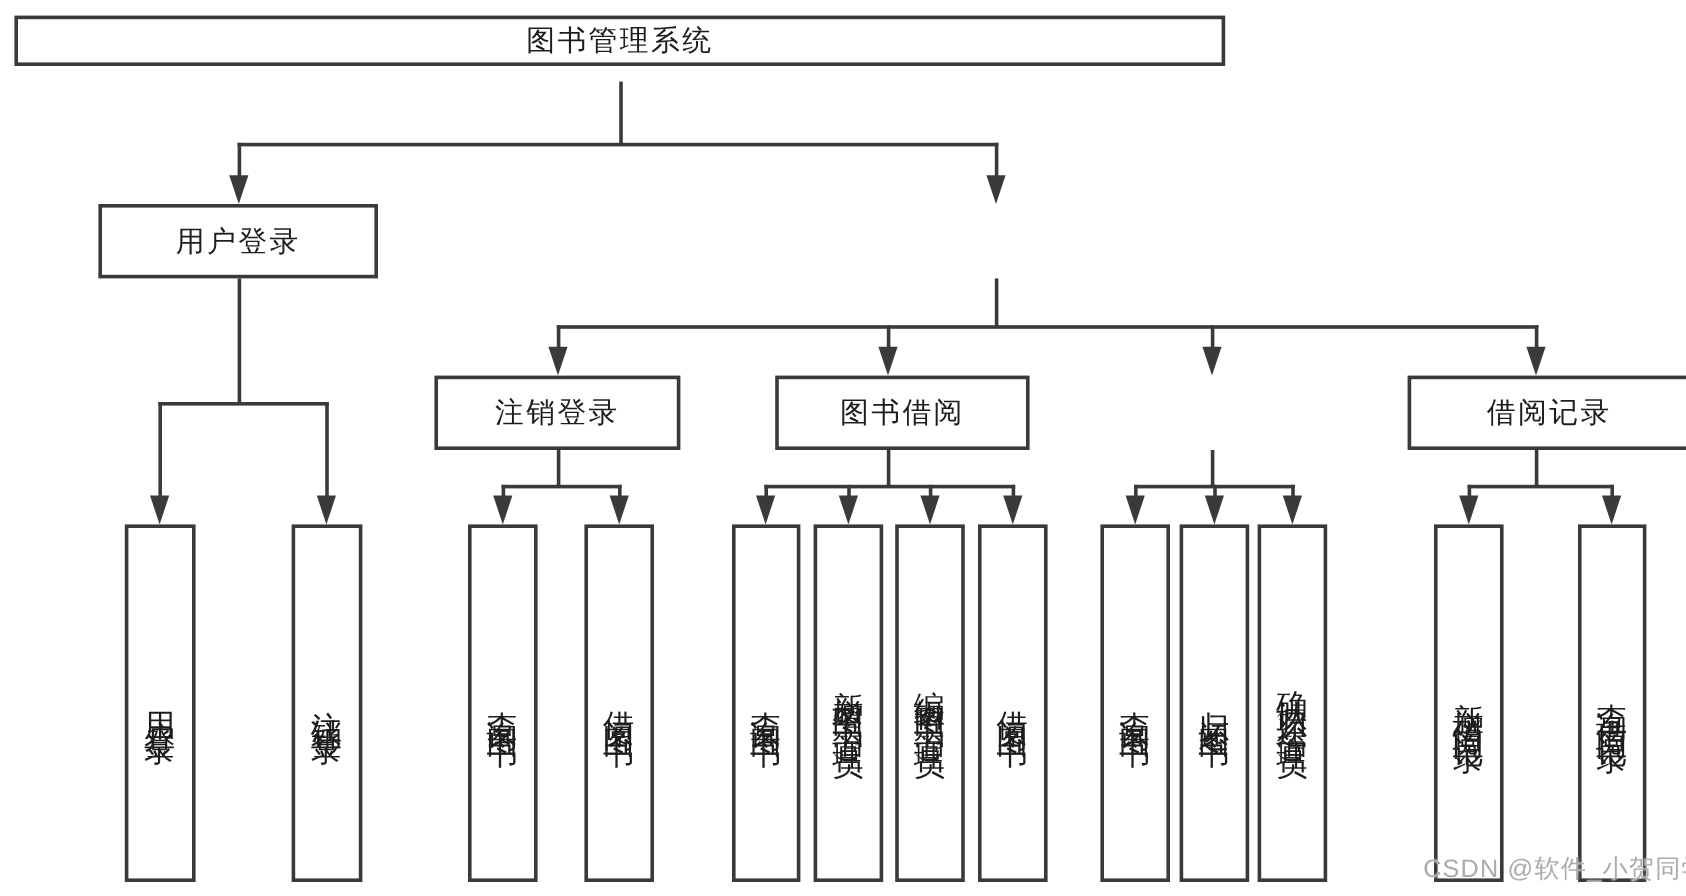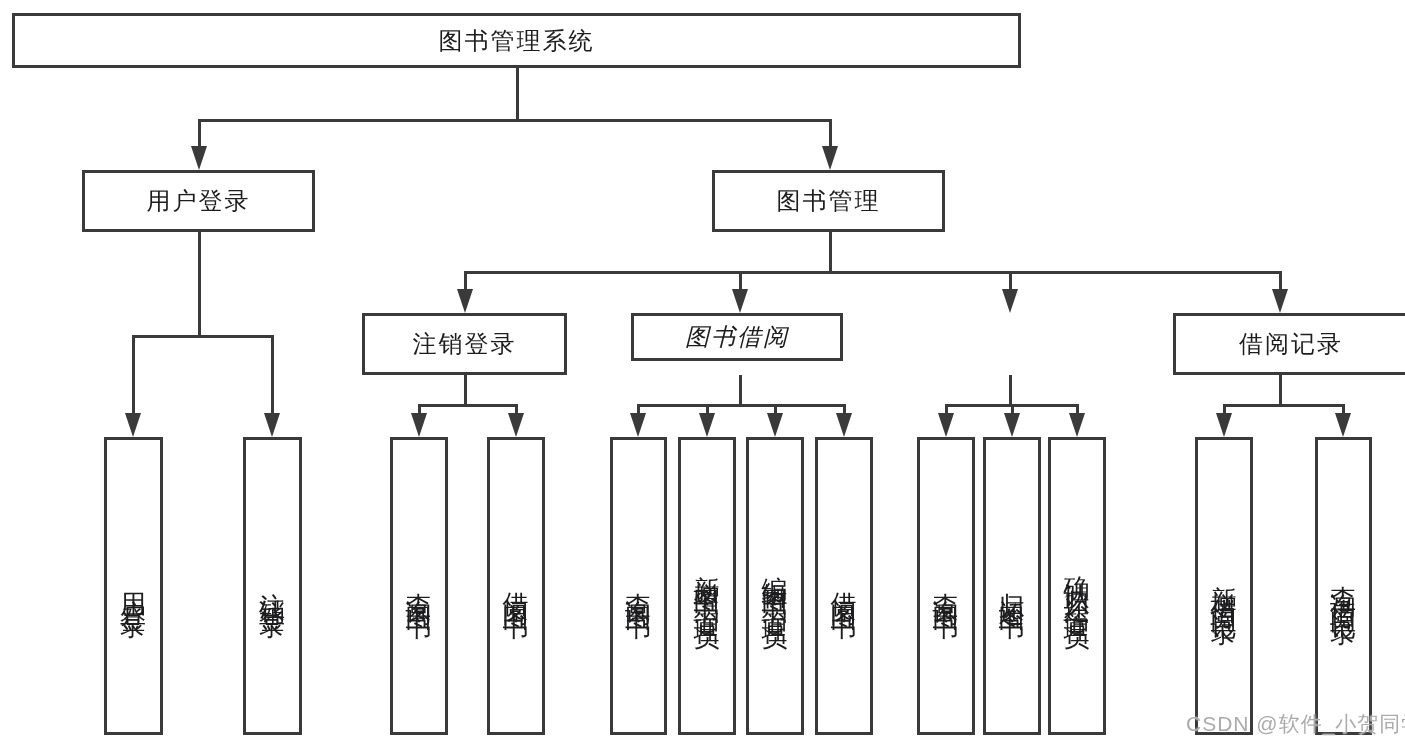--- a/index.html
+++ b/index.html
@@ -66,52 +66,51 @@
     white-space: nowrap;
     z-index: 10;
     text-shadow: 0 0 2px rgba(255,255,255,0.9);
   }
 </style>
 </head>
 <body>
 
 <div id="canvas">
 
-  <div class="hbox" style="left:12px; top:13px; width:1009px; height:55px;">图书管理系统</div>
+  <div class="hbox" style="left:12px; top:13px; width:1009px; height:42px;">图书管理系统</div>
 
   <div class="ln" style="left:516px; top:68px; width:3px; height:53px;"></div>
   <div class="ln" style="left:198px; top:119px; width:634px; height:3px;"></div>
   <div class="ln" style="left:198px; top:119px; width:3px; height:32px;"></div>
   <div class="ln" style="left:829px; top:119px; width:3px; height:32px;"></div>
   <div class="arr" style="left:191px; top:146px;"></div>
   <div class="arr" style="left:822px; top:146px;"></div>
 
   <div class="hbox" style="left:82px; top:170px; width:233px; height:62px;">用户登录</div>
-  <div class="hbox" style="left:712px; top:170px; width:233px; height:62px;">图书管理</div>
 
   <div class="ln" style="left:198px; top:232px; width:3px; height:105px;"></div>
   <div class="ln" style="left:132px; top:335px; width:142px; height:3px;"></div>
   <div class="ln" style="left:132px; top:335px; width:3px; height:82px;"></div>
   <div class="ln" style="left:271px; top:335px; width:3px; height:82px;"></div>
   <div class="arr" style="left:125px; top:413px;"></div>
   <div class="arr" style="left:264px; top:413px;"></div>
 
   <div class="ln" style="left:829px; top:232px; width:3px; height:41px;"></div>
   <div class="ln" style="left:464px; top:271px; width:818px; height:3px;"></div>
   <div class="ln" style="left:464px; top:271px; width:3px; height:22px;"></div>
   <div class="ln" style="left:739px; top:271px; width:3px; height:22px;"></div>
   <div class="ln" style="left:1009px; top:271px; width:3px; height:22px;"></div>
   <div class="ln" style="left:1279px; top:271px; width:3px; height:22px;"></div>
   <div class="arr" style="left:457px; top:289px;"></div>
   <div class="arr" style="left:732px; top:289px;"></div>
   <div class="arr" style="left:1002px; top:289px;"></div>
   <div class="arr" style="left:1272px; top:289px;"></div>
 
   <div class="hbox" style="left:362px; top:313px; width:205px; height:62px;">注销登录</div>
-  <div class="hbox" style="left:631px; top:313px; width:212px; height:48px;font-style:italic;">图书借阅</div>
+  <div class="hbox" style="left:646px; top:313px; width:212px; height:62px;">图书借阅</div>
   <div class="hbox" style="left:1173px; top:313px; width:236px; height:62px;">借阅记录</div>
 
   <div class="ln" style="left:464px; top:375px; width:3px; height:31px;"></div>
   <div class="ln" style="left:739px; top:375px; width:3px; height:31px;"></div>
   <div class="ln" style="left:1009px; top:375px; width:3px; height:31px;"></div>
   <div class="ln" style="left:1279px; top:375px; width:3px; height:31px;"></div>
 
   <div class="ln" style="left:418px; top:404px; width:100px; height:3px;"></div>
   <div class="ln" style="left:637px; top:404px; width:209px; height:3px;"></div>
   <div class="ln" style="left:945px; top:404px; width:134px; height:3px;"></div>

